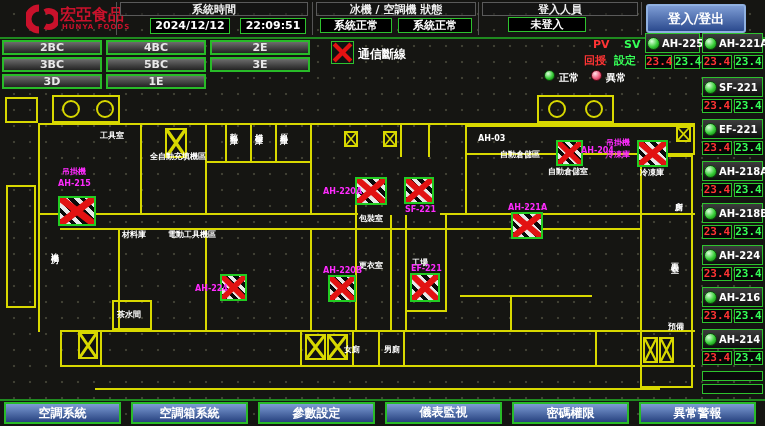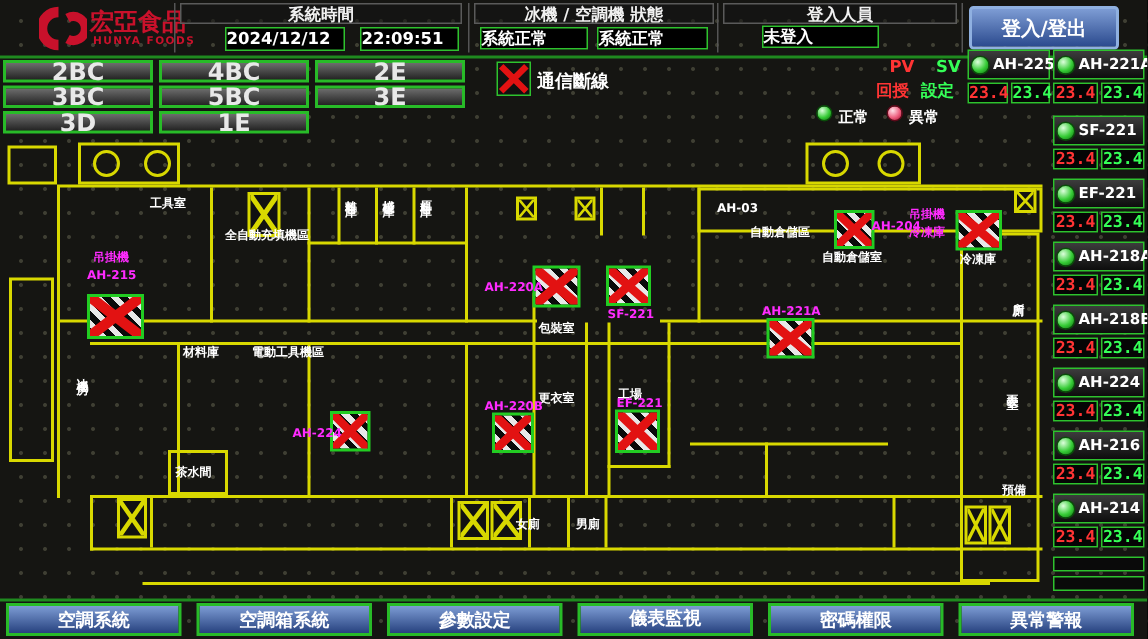--- a/index.html
+++ b/index.html
@@ -6,31 +6,31 @@
   .screen{position:relative;width:765px;height:426px;overflow:hidden;
     background:#151512;
     background-image:radial-gradient(circle,#3f3f33 1px,transparent 1.6px);
     background-size:16px 16px;background-position:6px 6px;
     font-family:"DejaVu Sans",sans-serif;color:#eee;}
   .abs{position:absolute;box-sizing:border-box;}
   
   .hcell{position:absolute;box-sizing:border-box;border:1px solid #5a5a5a;color:#f0f0f0;
     font-size:11px;font-weight:bold;text-align:center;line-height:13px;background:rgba(20,20,20,.55);}
   .hval{position:absolute;box-sizing:border-box;border:1px solid #2ec22e;background:#000;
-    color:#fff;font-size:11px;font-weight:bold;text-align:left;line-height:14px;}
+    color:#fff;font-size:11px;font-weight:bold;text-align:center;line-height:14px;}
   .vdiv{position:absolute;width:1px;background:#555;}
   .brand{position:absolute;color:#c9112b;font-weight:bold;}
   .btn-login{position:absolute;box-sizing:border-box;border:2px solid #8fb0e0;border-radius:3px;
     background:linear-gradient(#7d9cd4,#2b4a8e);color:#fff;font-size:13px;font-weight:bold;
     text-align:center;cursor:pointer;font-family:"DejaVu Sans",sans-serif;}
   .gline{position:absolute;height:2px;background:#1f8a1f;left:0;width:765px;}
   
   .btn-floor{position:absolute;box-sizing:border-box;width:100px;height:15px;
     border:2px solid #28bb28;background:linear-gradient(#6d6d6d,#232323);
-    color:#e8e8e8;font-size:16px;font-weight:bold;text-align:center;line-height:11px;
+    color:#e8e8e8;font-size:11px;font-weight:bold;text-align:center;line-height:11px;
     cursor:pointer;font-family:"DejaVu Sans",sans-serif;padding:0;}
   
   .btn-nav{position:absolute;box-sizing:border-box;width:117px;height:22px;
     border:2px solid #28bb28;background:linear-gradient(#7d9cd4,#27427f);
     color:#fff;font-size:12px;font-weight:bold;text-align:center;line-height:18px;
     cursor:pointer;font-family:"DejaVu Sans",sans-serif;padding:0;}
   
   .panel{position:absolute;box-sizing:border-box;border:1px solid #2ec22e;
     background:linear-gradient(#3c3c3c,#0d0d0d);display:flex;align-items:center;gap:2px;
     padding:0 1px;cursor:pointer;}

